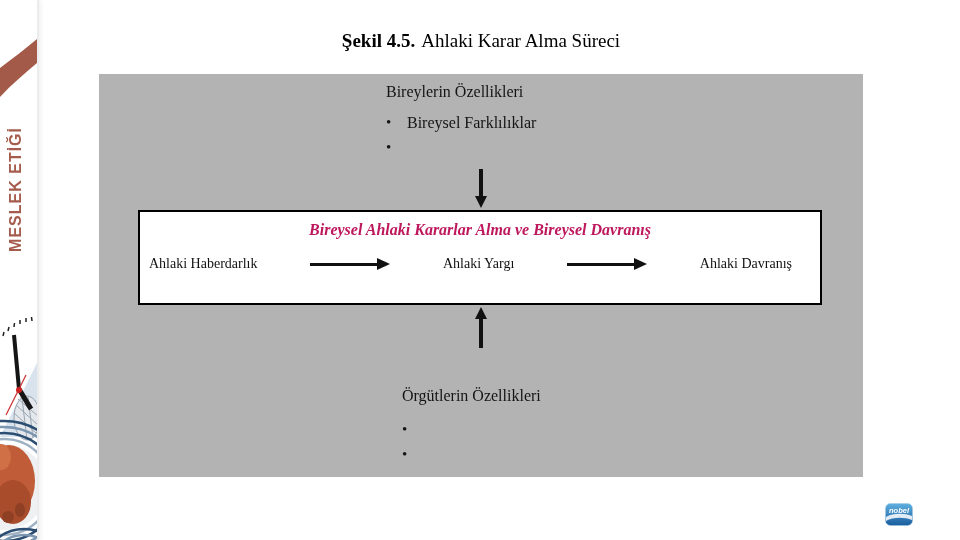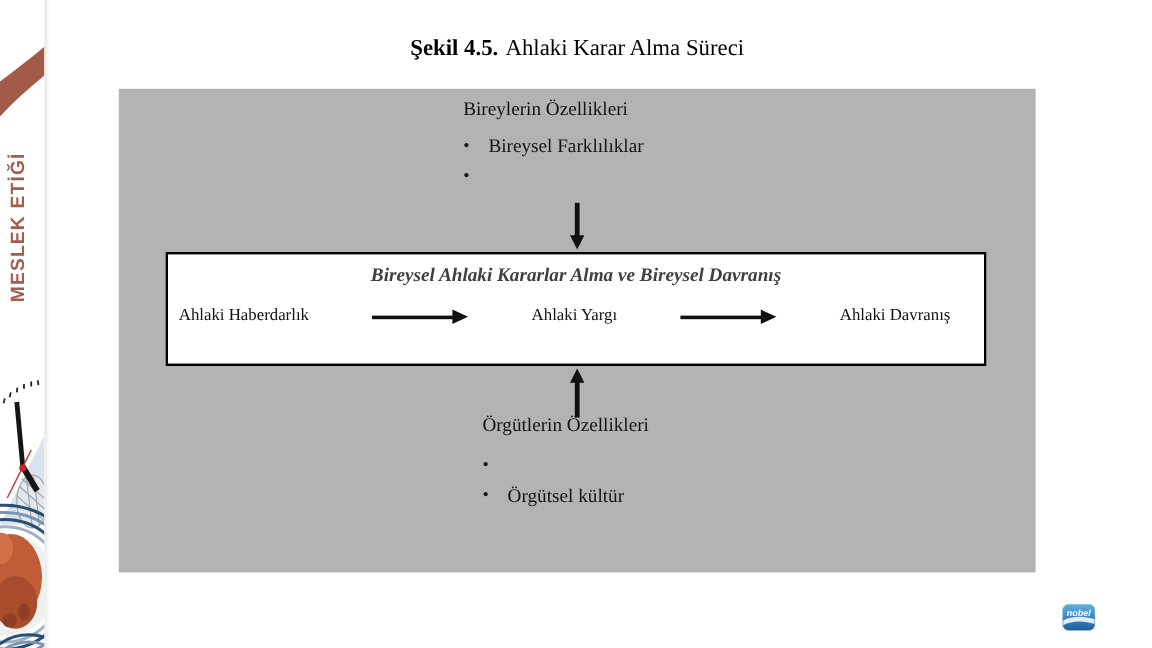--- a/index.html
+++ b/index.html
@@ -34,21 +34,21 @@
 
   .panel {
     position:absolute; left:60px; top:74px; width:764px; height:403px;
     background:#b3b3b3;
   }
 
   .block { position:absolute; font-size:16px; color:#141414; }
   .block-individual { left:287px; top:9px; }
   .block-organizational { left:303px; top:272px; }
   .block-heading { margin-bottom:9px; }
-  .block-organizational .block-heading { margin-bottom:12px; }
+  .block-organizational .block-heading { margin-bottom:12px;margin-top:41px; }
   .bullet-row { display:flex; line-height:25px; }
   .bullet-glyph { width:21px; font-size:15px; }
 
   
   .varrow { position:absolute; width:13px; }
   .varrow .shaft { position:absolute; left:4px; width:4px; background:#111; }
   .varrow .head { position:absolute; left:0; width:0; height:0;
                   border-left:6.5px solid transparent; border-right:6.5px solid transparent; }
   .varrow-down { left:376px; top:95px; height:39px; }
   .varrow-down .shaft { top:0; height:28px; }
@@ -57,21 +57,21 @@
   .varrow-up .shaft { bottom:0; height:30px; }
   .varrow-up .head { top:0; border-bottom:12px solid #111; }
 
   
   .process-box {
     position:absolute; left:39px; top:136px; width:684px; height:95px;
     background:#ffffff; border:2px solid #000; box-sizing:border-box;
   }
   .process-title {
     text-align:center; margin-top:9px; font-weight:700; font-style:italic;
-    font-size:16px; color:#404040;
+    font-size:16px; color:#be185d;
   }
   .steps {
     position:absolute; left:9px; right:28px; top:44px;
     display:flex; align-items:center; justify-content:space-between; font-size:14px;
   }
   .step { white-space:nowrap; }
   .harrow { position:relative; width:80px; height:13px; flex:0 0 auto; }
   .harrow .shaft { position:absolute; left:0; right:11px; top:5px; height:3px; background:#111; }
   .harrow .head { position:absolute; right:0; top:0; width:0; height:0;
                   border-top:6.5px solid transparent; border-bottom:6.5px solid transparent;
@@ -170,21 +170,20 @@
         <div class="head"></div>
       </div>
 
       <div class="block block-organizational">
         <div class="block-heading">Örgütlerin Özellikleri</div>
         <div class="bullet-row">
           <span class="bullet-glyph">•</span>
         </div>
         <div class="bullet-row">
           <span class="bullet-glyph">•</span>
-          <span>Örgütsel kültür</span>
         </div>
       </div>
 
     </div>
 
     <div class="logo">
       <svg width="28" height="23" viewBox="0 0 28 23">
         <defs>
           <linearGradient id="lg" x1="0" y1="0" x2="0" y2="1">
             <stop offset="0" stop-color="#5fb0e0"></stop>

